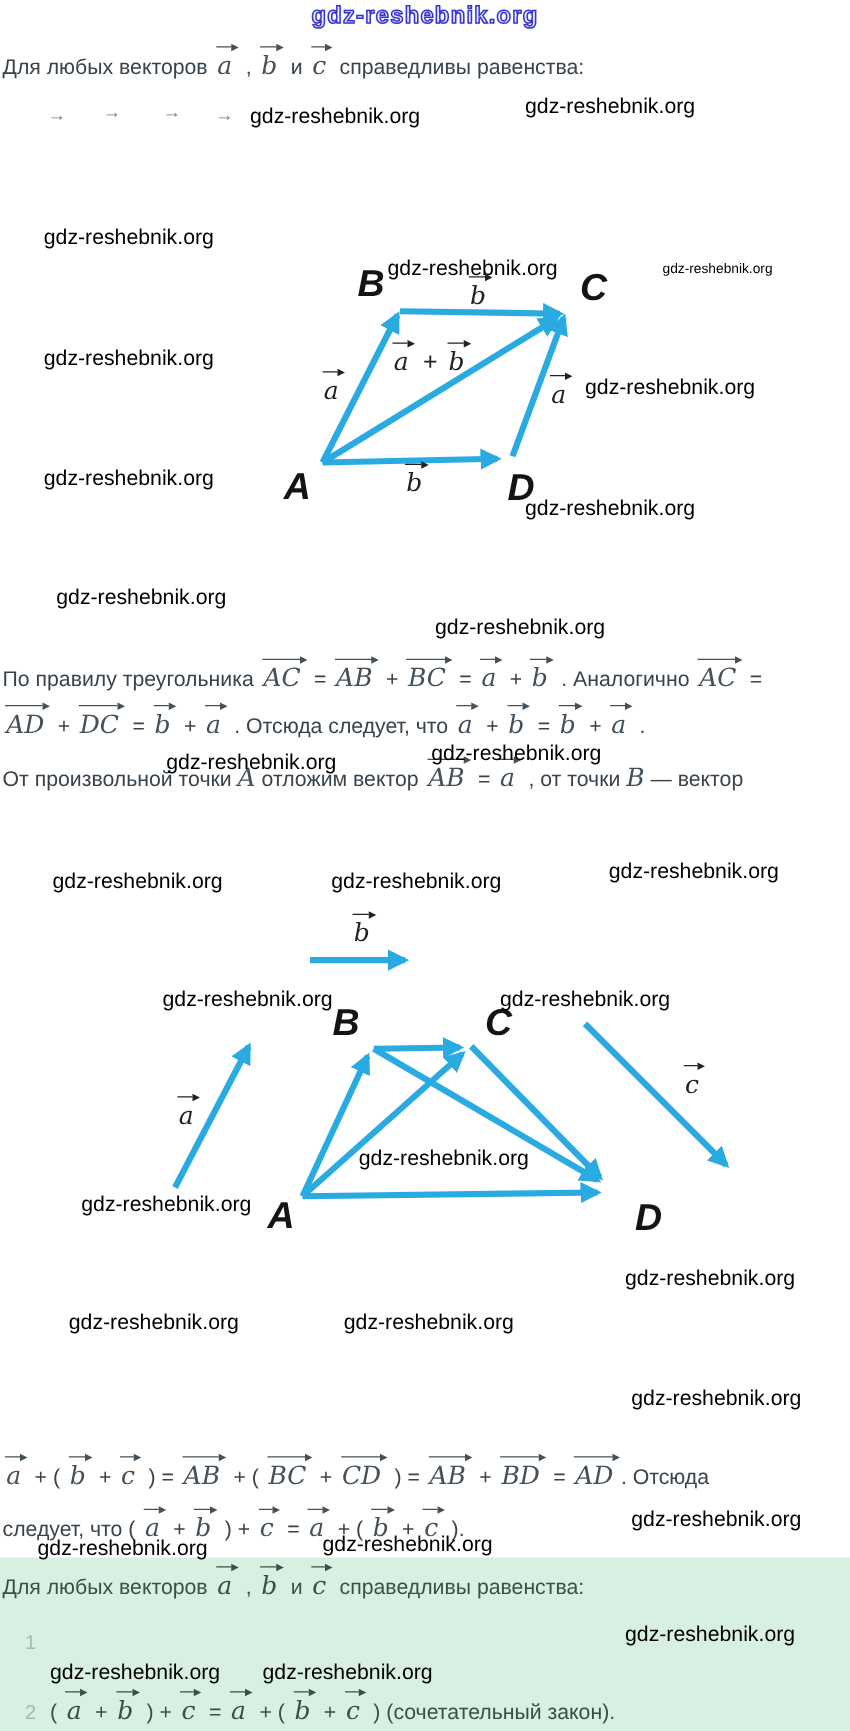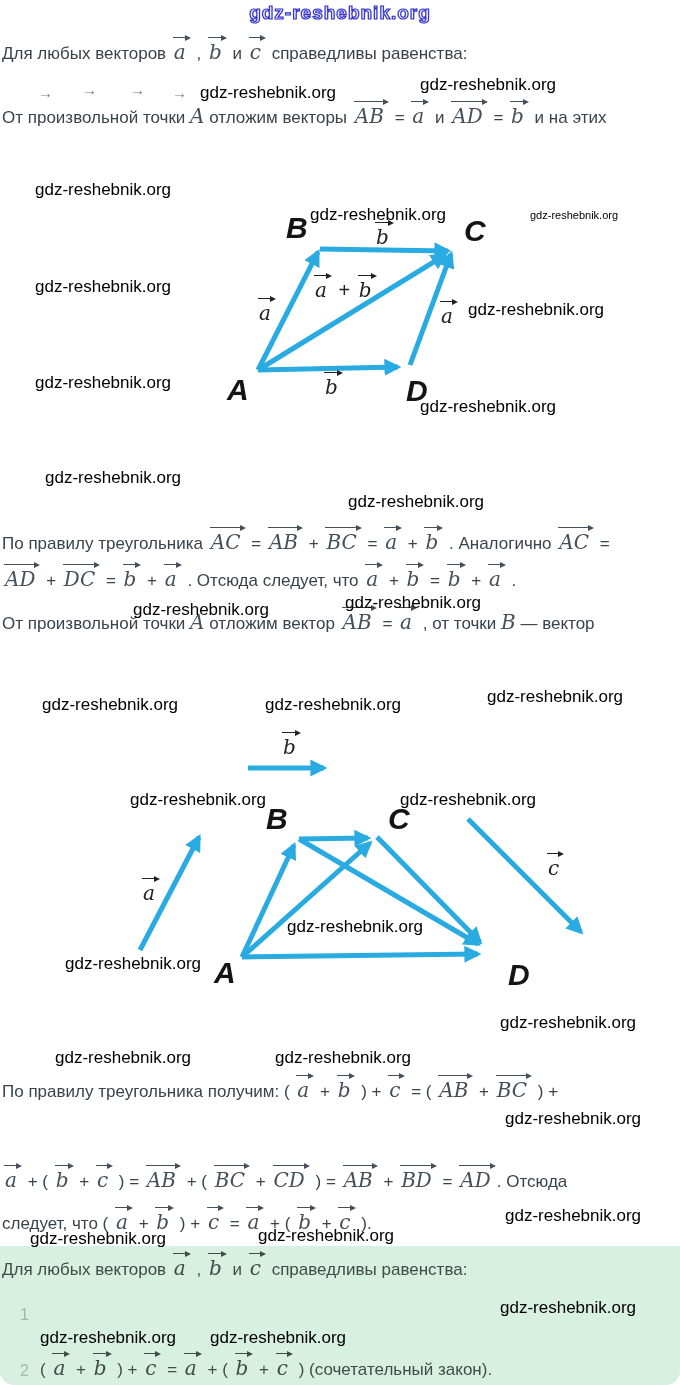--- a/index.html
+++ b/index.html
@@ -1,17 +1,17 @@
 <!DOCTYPE html>
 <html><head>
 <meta charset="utf-8">
 <style>
   html,body{margin:0;padding:0;background:#fff;}
   .page{position:relative;width:680px;height:1385px;background:#ffffff;overflow:hidden;
-        font-family:"Liberation Sans",sans-serif;border-radius:14px;}
+        font-family:"Liberation Sans",sans-serif;}
   .header{position:absolute;top:2px;left:0;width:100%;text-align:center;
         font-size:19px;font-weight:bold;letter-spacing:1px;
         color:#eceaff;-webkit-text-stroke:1.2px #3434cf;text-shadow:0 0 1px #3434cf;}
   .line{position:absolute;left:2px;font-size:17px;color:#39434c;white-space:nowrap;}
   .green-line{color:#3c4f46;}
   .wm{position:absolute;color:#000;font-family:"Liberation Sans",sans-serif;white-space:nowrap;line-height:1.1;}
   .artifact{position:absolute;color:#7a7a7a;font-size:15px;}
   .vec{position:relative;display:inline-block;font-family:"DejaVu Serif",serif;font-style:italic;
        font-size:20px;line-height:1;padding:9px 5px 0 2px;margin:-9px 1px 0 1px;color:#44505a;}
   .vec::before{content:"";position:absolute;left:1px;right:6px;top:4px;border-top:1.5px solid currentColor;}
@@ -28,21 +28,20 @@
   .law-num{position:absolute;font-size:16px;color:#9fbcab;}
 </style>
 </head>
 <body>
 
 <div class="page">
 
   <div class="header">gdz-reshebnik.org</div>
 
   <div class="line" style="top:42px">Для любых векторов <span class="vec">a</span> , <span class="vec">b</span> и <span class="vec">c</span> справедливы равенства:</div>
-  <div class="line" style="top:104px">От произвольной точки <span class="mvar">A</span> отложим векторы <span class="vec">AB</span> = <span class="vec">a</span> и <span class="vec">AD</span> = <span class="vec">b</span> и на этих</div>
 
   <svg class="diagram" style="top:182px" width="680" height="250" viewBox="0 182 680 250">
     <defs>
       <marker id="ah1" viewBox="0 0 10 10" refX="8" refY="5" markerWidth="3.4" markerHeight="3.4" orient="auto-start-reverse">
         <path d="M0 0 L10 5 L0 10 z" fill="#29ABE2"></path>
       </marker>
     </defs>
     <g stroke="#29ABE2" stroke-width="5" fill="none">
       <line x1="258" y1="370" x2="318" y2="252" marker-end="url(#ah1)"></line>
       <line x1="320" y1="249" x2="448" y2="251" marker-end="url(#ah1)"></line>
@@ -84,21 +83,20 @@
     </g>
   </svg>
   <div class="diaglabel" style="left:280px;top:736px"><span class="vec">b</span></div>
   <div class="diaglabel" style="left:140px;top:882px"><span class="vec">a</span></div>
   <div class="diaglabel" style="left:545px;top:857px"><span class="vec">c</span></div>
   <div class="vertex" style="left:266px;top:804px">B</div>
   <div class="vertex" style="left:388px;top:804px">C</div>
   <div class="vertex" style="left:214px;top:958px">A</div>
   <div class="vertex" style="left:508px;top:960px">D</div>
 
-  <div class="line" style="top:1080px">По правилу треугольника получим: ( <span class="vec">a</span> + <span class="vec">b</span> ) + <span class="vec">c</span> = ( <span class="vec">AB</span> + <span class="vec">BC</span> ) +</div>
   <div class="line" style="top:1170px"><span class="vec">a</span> + ( <span class="vec">b</span> + <span class="vec">c</span> ) = <span class="vec">AB</span> + ( <span class="vec">BC</span> + <span class="vec">CD</span> ) = <span class="vec">AB</span> + <span class="vec">BD</span> = <span class="vec">AD</span>. Отсюда</div>
   <div class="line" style="top:1212px">следует, что ( <span class="vec">a</span> + <span class="vec">b</span> ) + <span class="vec">c</span> = <span class="vec">a</span> + ( <span class="vec">b</span> + <span class="vec">c</span> ).</div>
 
   <div class="green-box"></div>
   <div class="line green-line" style="top:1258px">Для любых векторов <span class="vec">a</span> , <span class="vec">b</span> и <span class="vec">c</span> справедливы равенства:</div>
   <div class="law-num" style="left:20px;top:1306px">1</div>
   <div class="law-num" style="left:20px;top:1362px">2</div>
   <div class="line green-line" style="left:40px;top:1358px">( <span class="vec">a</span> + <span class="vec">b</span> ) + <span class="vec">c</span> = <span class="vec">a</span> + ( <span class="vec">b</span> + <span class="vec">c</span> ) (сочетательный закон).</div>
 
   <div id="wm-layer">

